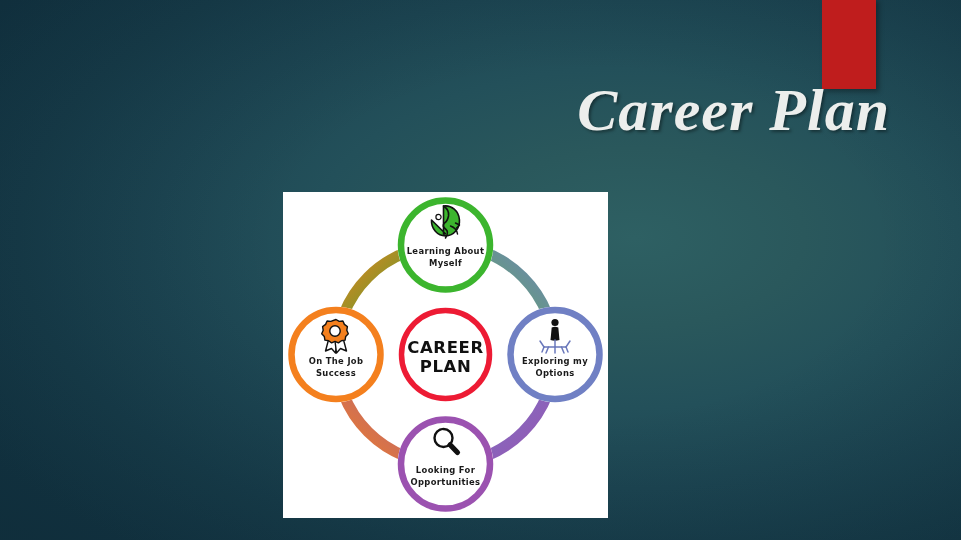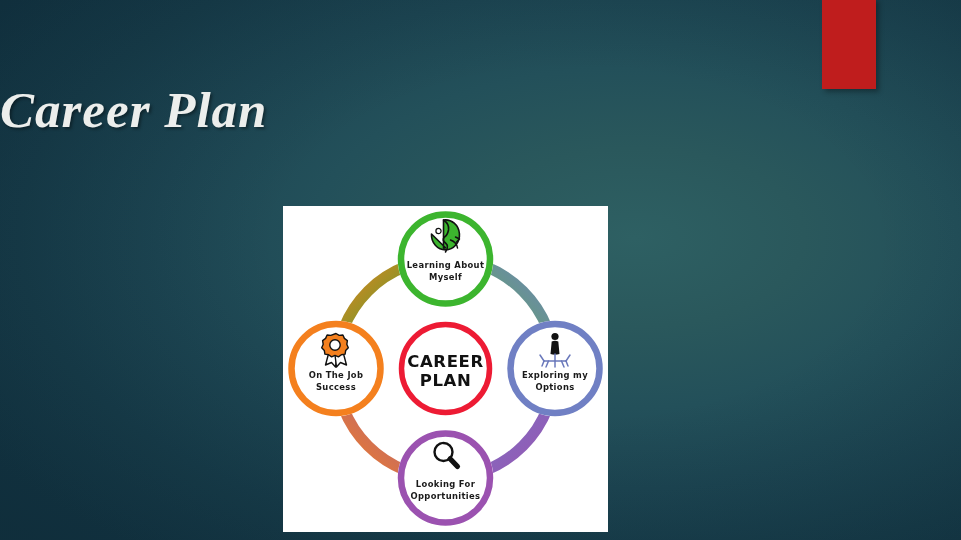--- a/index.html
+++ b/index.html
@@ -47,41 +47,40 @@
     background: #bf1d1d;
     box-shadow: 3px 3px 5px rgba(0,0,0,0.32);
   }
 
   
   #title {
     position: absolute;
     left: 0;
     top: 68px;
     width: 890px;
-    text-align: left;
+    text-align: right;
     font-family: "Liberation Serif", "DejaVu Serif", serif;
     font-style: italic;
     font-weight: bold;
-    font-size: 51px;
+    font-size: 60px;
     line-height: 84px;
     letter-spacing: 1px;
     color: #eceeec;
     text-shadow: 2px 2px 3px rgba(0,0,0,0.38);
     white-space: nowrap;
   }
 
   
   #diagram-panel {
     position: absolute;
     left: 283px;
     top: 192px;
     width: 325px;
     height: 326px;
     background: #ffffff;
-    margin-top: 14px;
   }
   #diagram-svg {
     display: block;
     width: 325px;
     height: 326px;
   }
 
   .node-label {
     font-family: "DejaVu Sans", "Liberation Sans", sans-serif;
     font-size: 8.4px;

